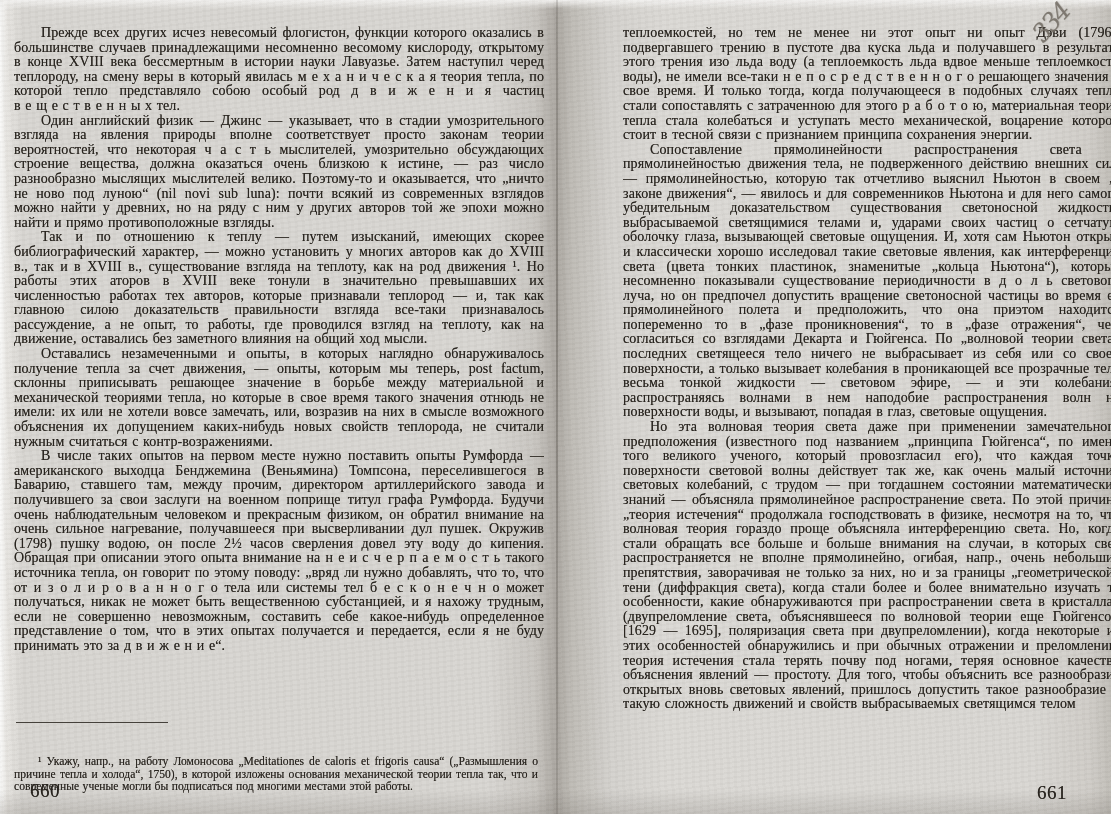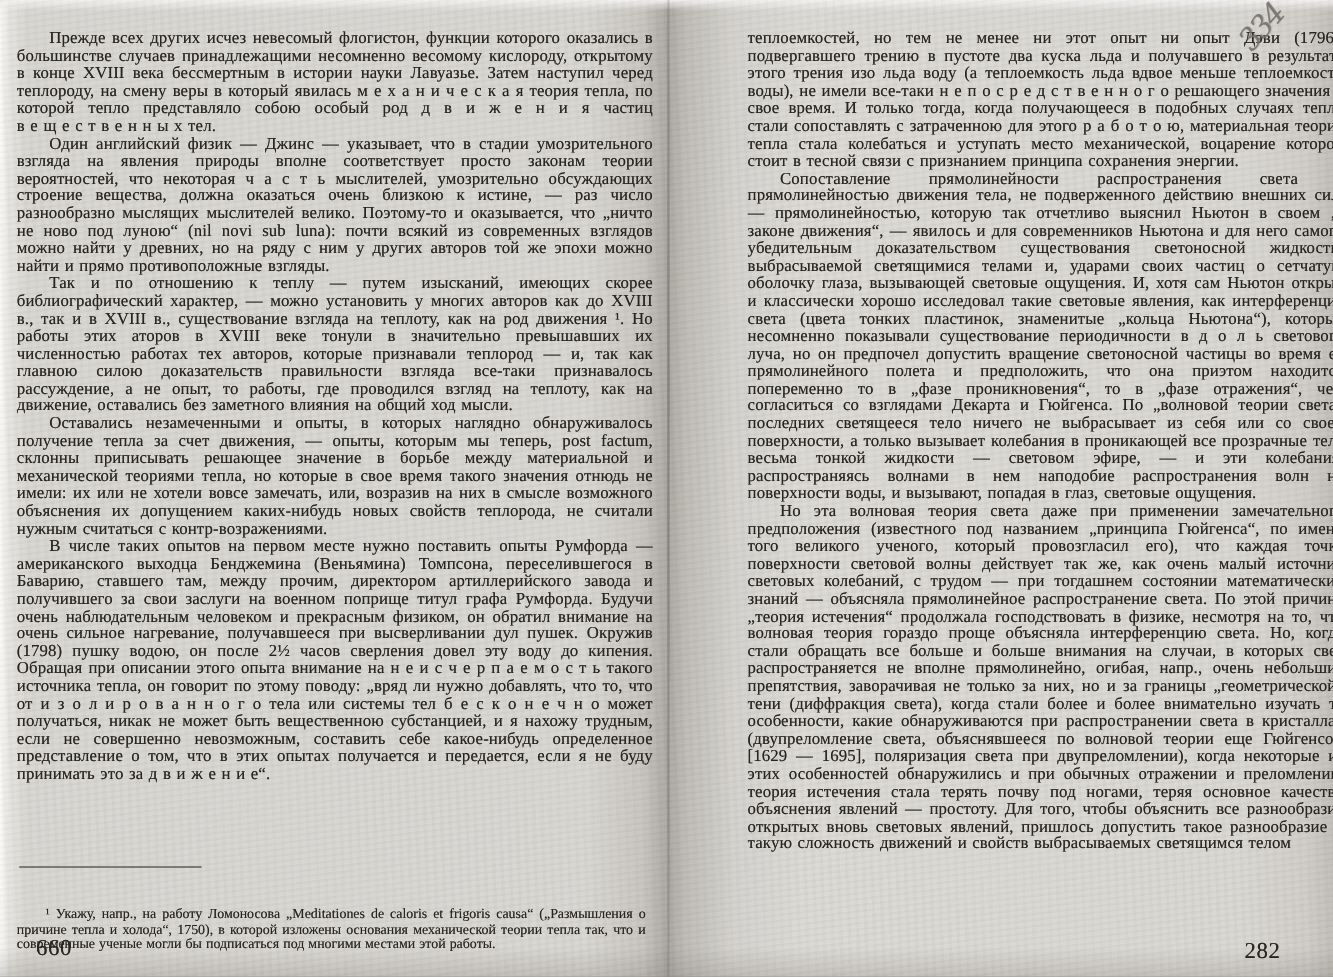--- a/index.html
+++ b/index.html
@@ -108,17 +108,17 @@
   <div class="footnote-rule"></div>
   <p class="footnote">¹ Укажу, напр., на работу Ломоносова „Meditationes de caloris et frigoris causa“ („Размышления о причине тепла и холода“, 1750), в которой изложены основания механической теории тепла так, что и современные ученые могли бы подписаться под многими местами этой работы.</p>
   <div class="page-number left">660</div>
 
   <div class="page-body right-body">
     <p class="para no-indent">теплоемкостей, но тем не менее ни этот опыт ни опыт Дэви (1796), подвергавшего трению в пустоте два куска льда и получавшего в результате этого трения изо льда воду (а теплоемкость льда вдвое меньше теплоемкости воды), не имели все-таки н&nbsp;е&nbsp;п&nbsp;о&nbsp;с&nbsp;р&nbsp;е&nbsp;д&nbsp;с&nbsp;т&nbsp;в&nbsp;е&nbsp;н&nbsp;н&nbsp;о&nbsp;г&nbsp;о решающего значения в свое время. И только тогда, когда получающееся в подобных случаях тепло стали сопоставлять с затраченною для этого р&nbsp;а&nbsp;б&nbsp;о&nbsp;т&nbsp;о&nbsp;ю, материальная теория тепла стала колебаться и уступать место механической, воцарение которой стоит в тесной связи с признанием принципа сохранения энергии.</p>
     <p class="para">Сопоставление прямолинейности распространения света с прямолинейностью движения тела, не подверженного действию внешних сил, — прямолинейностью, которую так отчетливо выяснил Ньютон в своем „I законе движения“, — явилось и для современников Ньютона и для него самого убедительным доказательством существования светоносной жидкости, выбрасываемой светящимися телами и, ударами своих частиц о сетчатую оболочку глаза, вызывающей световые ощущения. И, хотя сам Ньютон открыл и классически хорошо исследовал такие световые явления, как интерференция света (цвета тонких пластинок, знаменитые „кольца Ньютона“), которые несомненно показывали существование периодичности в&nbsp;д&nbsp;о&nbsp;л&nbsp;ь светового луча, но он предпочел допустить вращение светоносной частицы во время ее прямолинейного полета и предположить, что она приэтом находится попеременно то в „фазе проникновения“, то в „фазе отражения“, чем согласиться со взглядами Декарта и Гюйгенса. По „волновой теории света“ последних светящееся тело ничего не выбрасывает из себя или со своей поверхности, а только вызывает колебания в проникающей все прозрачные тела весьма тонкой жидкости — световом эфире, — и эти колебания, распространяясь волнами в нем наподобие распространения волн на поверхности воды, и вызывают, попадая в глаз, световые ощущения.</p>
     <p class="para">Но эта волновая теория света даже при применении замечательного предположения (известного под названием „принципа Гюйгенса“, по имени того великого ученого, который провозгласил его), что каждая точка поверхности световой волны действует так же, как очень малый источник световых колебаний, с трудом — при тогдашнем состоянии математических знаний — объясняла прямолинейное распространение света. По этой причине „теория истечения“ продолжала господствовать в физике, несмотря на то, что волновая теория гораздо проще объясняла интерференцию света. Но, когда стали обращать все больше и больше внимания на случаи, в которых свет распространяется не вполне прямолинейно, огибая, напр., очень небольшие препятствия, заворачивая не только за них, но и за границы „геометрической“ тени (диффракция света), когда стали более и более внимательно изучать те особенности, какие обнаруживаются при распространении света в кристаллах (двупреломление света, объяснявшееся по волновой теории еще Гюйгенсом [1629 — 1695], поляризация света при двупреломлении), когда некоторые из этих особенностей обнаружились и при обычных отражении и преломлении, теория истечения стала терять почву под ногами, теряя основное качество объяснения явлений — простоту. Для того, чтобы объяснить все разнообразие открытых вновь световых явлений, пришлось допустить такое разнообразие и такую сложность движений и свойств выбрасываемых светящимся телом</p>
   </div>
 
-  <div class="page-number right">282</div>
+  <div class="page-number right">661</div>
 
   <div class="pencil-mark">334</div>
 
 </div>
 
 </body></html>

